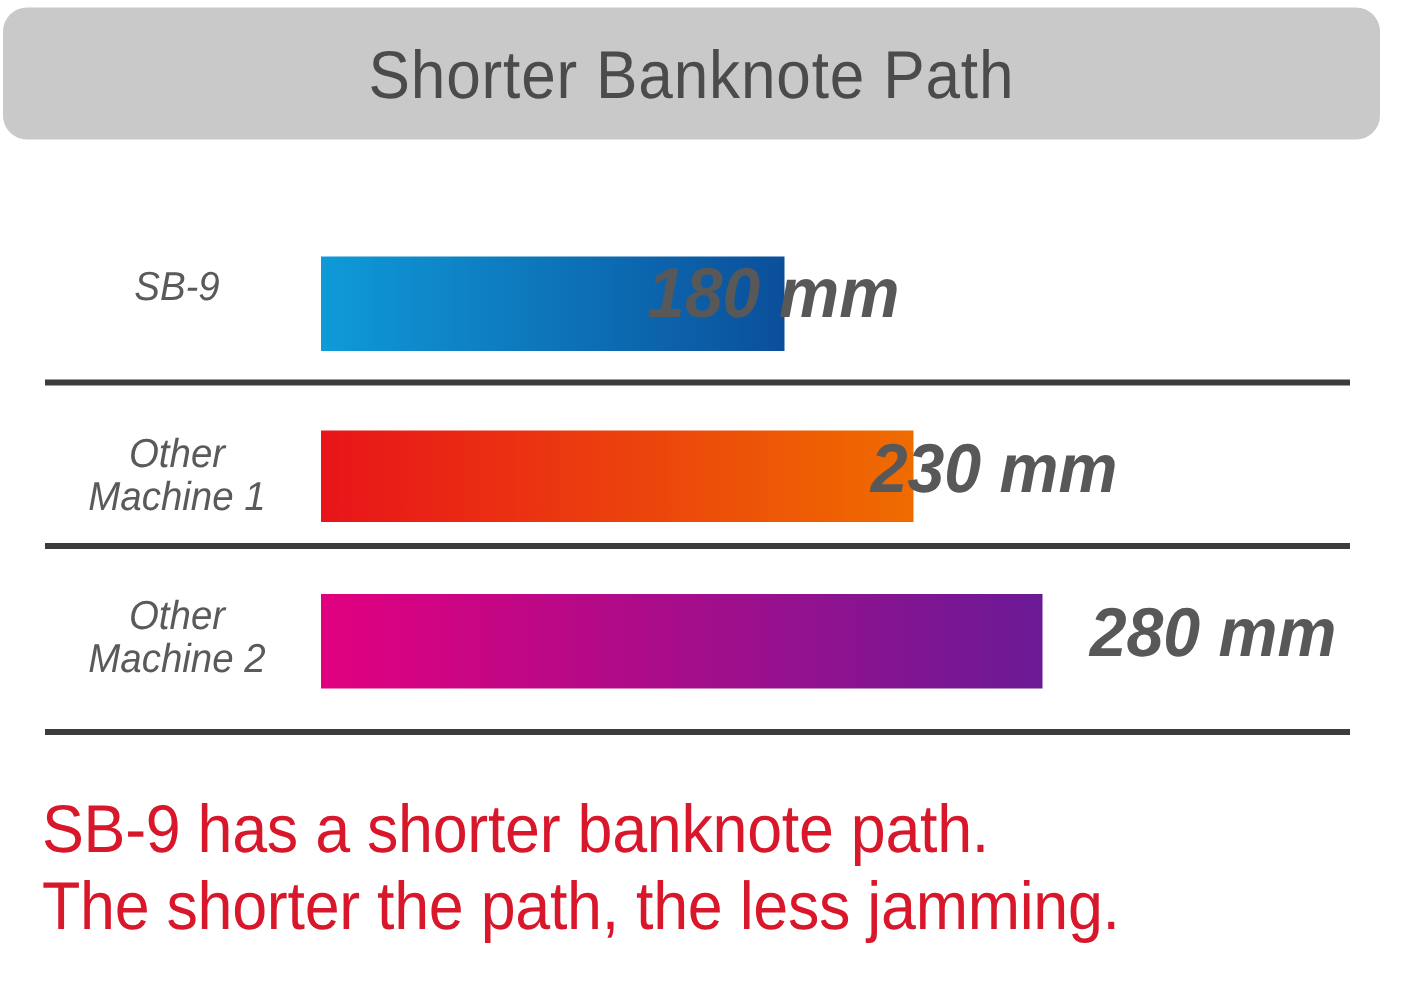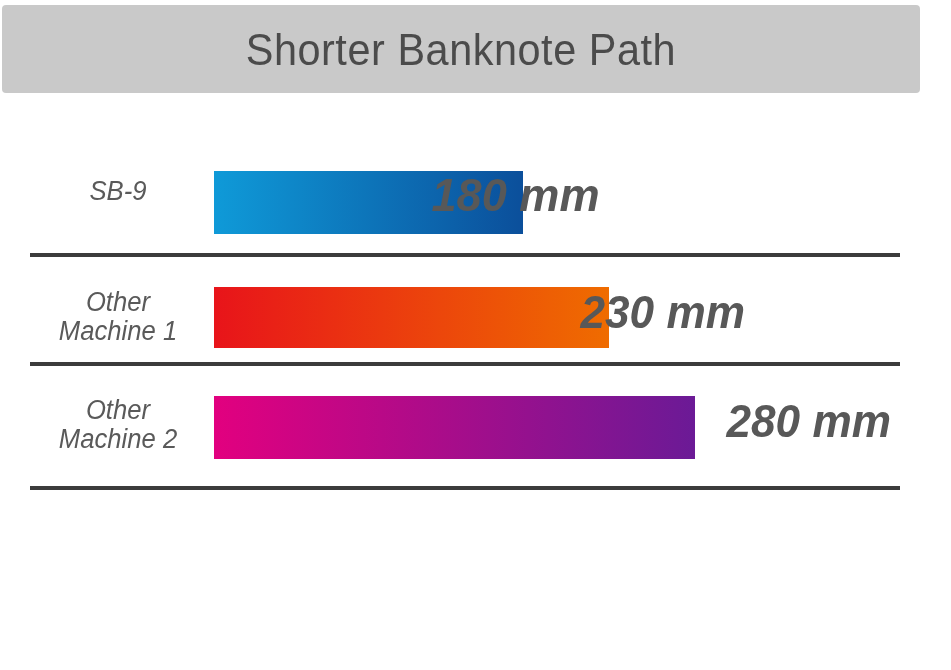--- a/index.html
+++ b/index.html
@@ -25,21 +25,21 @@
   }
 
   
   .title-banner {
     position: absolute;
     left: 2px;
     top: 5px;
     width: 918px;
     height: 88px;
     background: #c9c9c9;
-    border-radius: 4px;
+    border-radius: 16px;
     display: flex;
     align-items: center;
     justify-content: center;
   }
   .title-text {
     font-family: "Liberation Sans", sans-serif;
     font-size: 45px;
     font-weight: 400;
     color: #4b4b4b;
     letter-spacing: 0.6px;
@@ -190,14 +190,18 @@
         <span class="lbl-line">Other</span>
         <span class="lbl-line">Machine 2</span>
       </div>
       <div class="bar" style="width: 481px; background-image: linear-gradient(to right, rgb(226, 0, 127) 0%, rgb(107, 26, 150) 100%);"></div>
       <div class="bar-value" style="color: rgb(88, 88, 88);">280 mm</div>
     </div>
 
     <div class="divider divider-3" style="background: rgb(60, 60, 60);"></div>
   </div>
 
+  <div class="footnote" style="color: rgb(217, 23, 43);">
+    <span class="fn-line">SB-9 has a shorter banknote path.</span>
+    <span class="fn-line">The shorter the path, the less jamming.</span>
+  </div>
 
 </div>
 
 </body></html>

